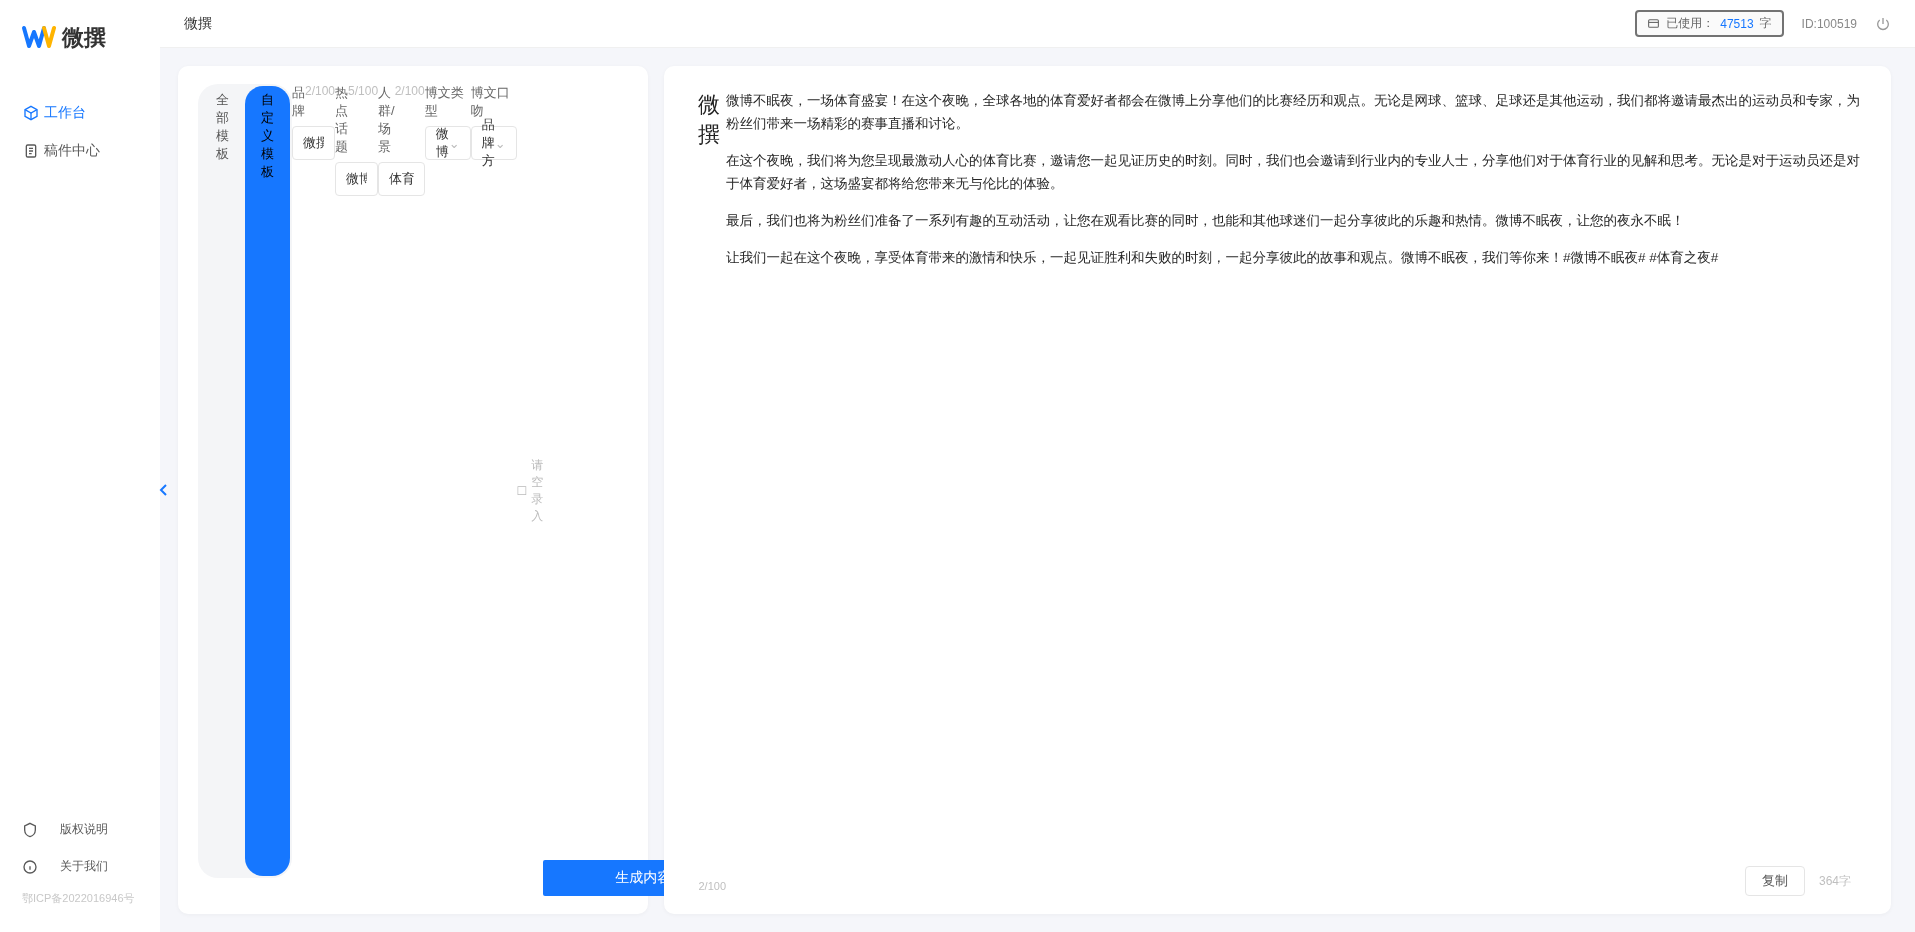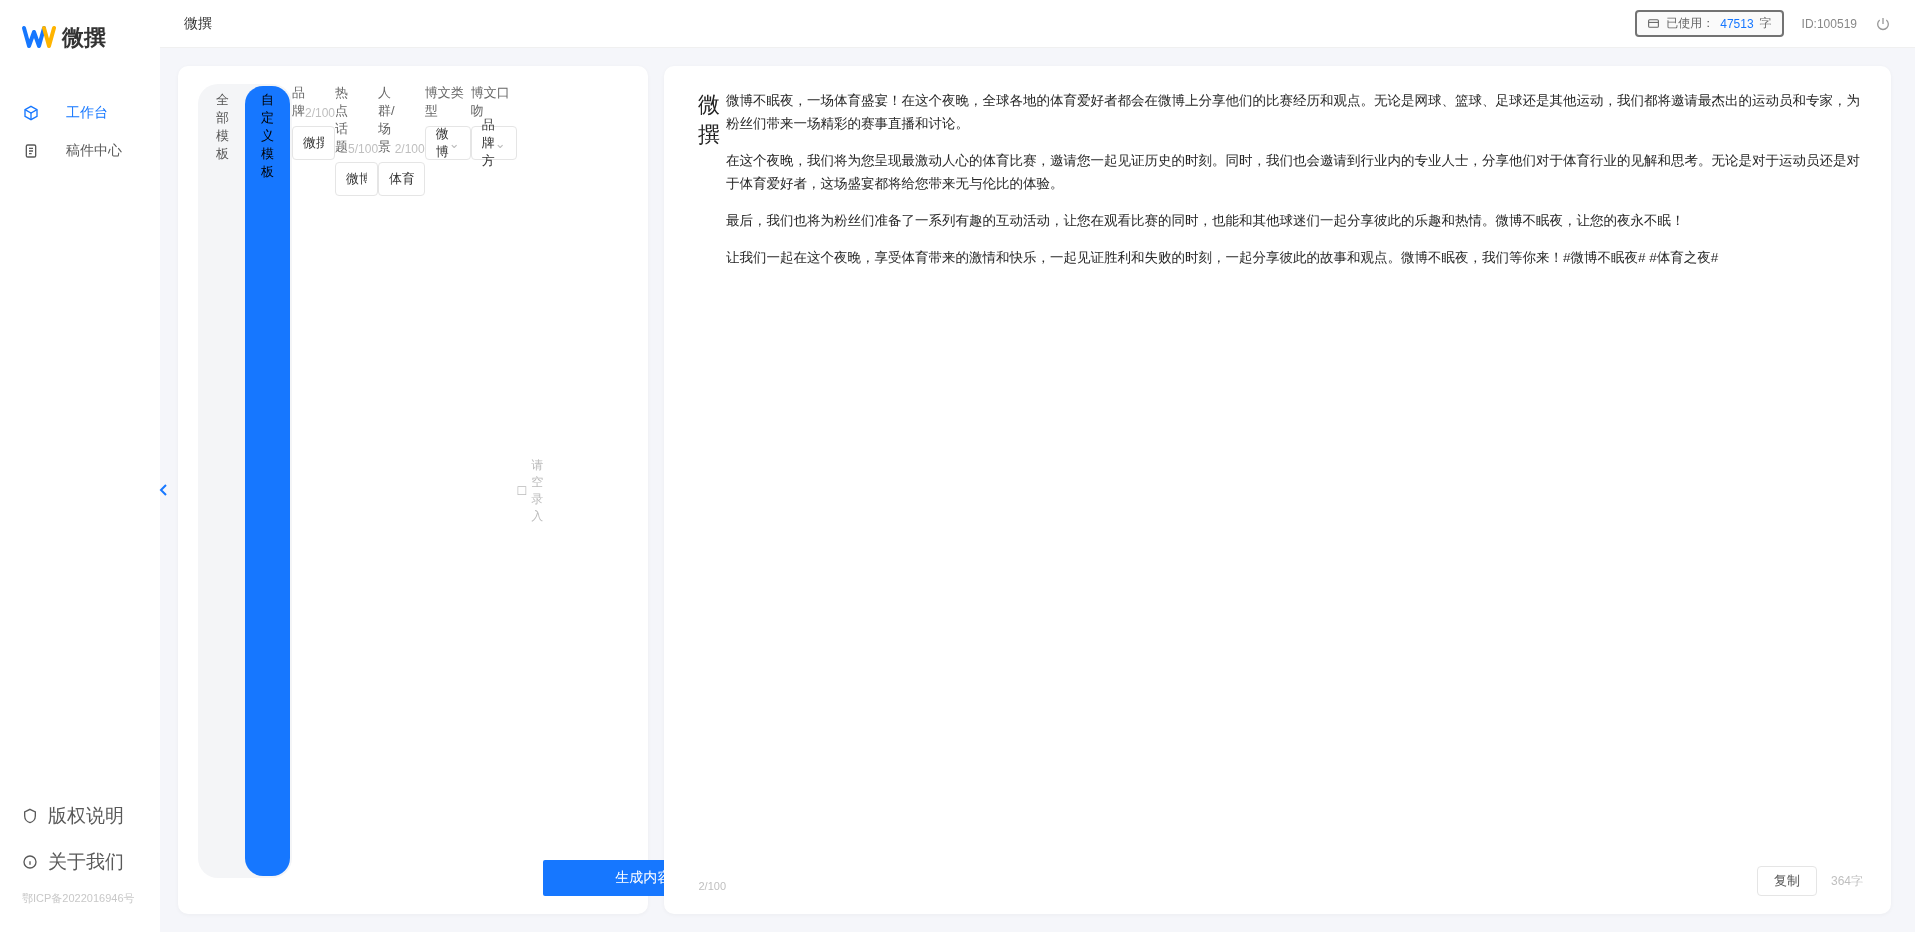--- a/index.html
+++ b/index.html
@@ -5,25 +5,25 @@
 * { margin: 0; padding: 0; box-sizing: border-box; }
 body { font-family: -apple-system, BlinkMacSystemFont, "PingFang SC", "Microsoft YaHei", sans-serif; background: #f5f6fa; color: #333; }
 .app { display: flex; min-height: 100vh; }
 
 
 .sidebar { width: 160px; background: #fff; display: flex; flex-direction: column; padding: 10px 0; }
 .logo { display: flex; align-items: center; padding: 10px 20px 20px 20px; gap: 6px; }
 .logo-icon { width: 36px; height: 36px; }
 .logo-text { font-size: 22px; font-weight: 600; color: #333; }
 .nav { flex: 1; padding-top: 18px; }
-.nav-item { display: flex; align-items: center; gap: 26px; padding: 10px 22px; font-size: 14px; cursor: pointer; color: #595959; }
+.nav-item { display: flex; align-items: center; gap: 4px; padding: 10px 22px; font-size: 14px; cursor: pointer; color: #595959; }
 .nav-item.active { color: #1677ff; }
 .nav-item .icon { width: 18px; height: 18px; display: inline-flex; align-items: center; justify-content: center; }
 .sidebar-bottom { padding: 0 0 10px 0; }
-.sb-item { display: flex; align-items: center; gap: 10px; padding: 10px 22px; font-size: 19px; color: #595959; cursor: pointer; }
+.sb-item { display: flex; align-items: center; gap: 22px; padding: 10px 22px; font-size: 12px; color: #595959; cursor: pointer; }
 .icp { padding: 6px 22px; font-size: 11px; color: #c8c8c8; }
 
 
 .main { flex: 1; display: flex; flex-direction: column; }
 .topbar { height: 48px; background: #fff; display: flex; align-items: center; justify-content: space-between; padding: 0 24px; border-bottom: 1px solid #f0f0f0; }
 .app-name { font-size: 14px; color: #333; font-weight: 500; }
 .topbar-right { display: flex; align-items: center; gap: 18px; }
 .usage-badge { display: inline-flex; align-items: center; gap: 6px; border: 2px solid #737373; border-radius: 4px; padding: 3px 10px; font-size: 12px; color: #666; background: #fafafa; }
 .usage-badge .count { color: #1677ff; }
 .id-text { font-size: 12px; color: #888; }
@@ -46,39 +46,39 @@
 
 .tpl-head { display: flex; gap: 12px; align-items: flex-start; margin-bottom: 16px; }
 .tpl-icon { width: 40px; height: 40px; border-radius: 50%; background: #fff; border: 1px solid #f0f0f0; display: flex; align-items: center; justify-content: center; }
 .tpl-icon-inner { width: 26px; height: 26px; border-radius: 50%; background: #e6262c; position: relative; }
 .tpl-icon-inner::before { content: ""; position: absolute; width: 8px; height: 8px; border-radius: 50%; background: #fff; top: 6px; left: 6px; box-shadow: 6px 6px 0 0 #fff; }
 .tpl-title { font-size: 14px; font-weight: 500; color: #333; }
 .tpl-sub { font-size: 12px; color: #999; margin-top: 4px; }
 
 
 .form-group { margin-bottom: 16px; }
-.fg-head { display: flex; justify-content: space-between; align-items: flex-end; margin-bottom: 6px; }
+.fg-head { display: flex; justify-content: space-between; align-items: flex-start; margin-bottom: 6px; }
 .fg-label { font-size: 13px; color: #666; }
 .fg-count { font-size: 12px; color: #bfbfbf; }
 .input, .select { width: 100%; height: 34px; border: 1px solid #e5e5e5; border-radius: 4px; padding: 0 10px; font-size: 13px; color: #333; outline: none; background: #fff; }
 .select { display: flex; align-items: center; justify-content: space-between; cursor: pointer; }
 .select .chev { color: #bbb; }
 .empty-row { text-align: center; font-size: 12px; color: #bbb; padding: 6px 0 4px; display: flex; align-items: center; justify-content: center; gap: 4px; }
 
 .generate-btn-wrap { margin-top: auto; padding-top: 120px; display: flex; justify-content: center; }
 .generate-btn { width: 200px; height: 36px; background: #1677ff; color: #fff; border: none; border-radius: 2px; font-size: 14px; cursor: pointer; }
 
 
 .out-head { position: relative; text-align: center; margin-bottom: 10px; }
 .out-title { font-size: 22px; font-family: "Songti SC", "SimSun", serif; font-weight: 500; color: #222; }
 .out-counter { position: absolute; right: 0; bottom: -6px; font-size: 11px; color: #bfbfbf; }
 .out-title-underline { border-bottom: 1px solid #eee; margin: 6px 0 18px; }
 .output-body { font-size: 13.5px; line-height: 1.7; color: #262626; }
 .output-body p { margin-bottom: 14px; }
-.out-footer { position: absolute; right: 28px; bottom: 18px; display: flex; align-items: center; gap: 14px; }
+.out-footer { position: absolute; right: 40px; bottom: 18px; display: flex; align-items: center; gap: 14px; }
 .copy-btn { border: 1px solid #e5e5e5; background: #fff; border-radius: 4px; padding: 5px 16px; font-size: 13px; color: #555; cursor: pointer; }
 .char-count { font-size: 12px; color: #bfbfbf; }
 
 svg { display: block; }
 </style>
 </head>
 <body>
 
 <div class="app">
   <aside class="sidebar">

